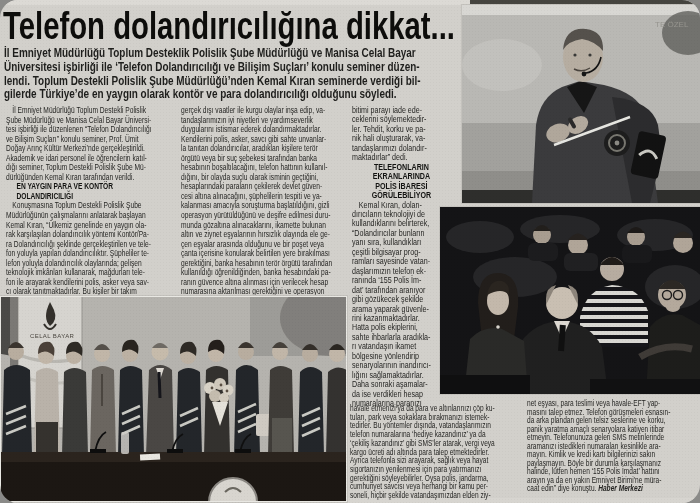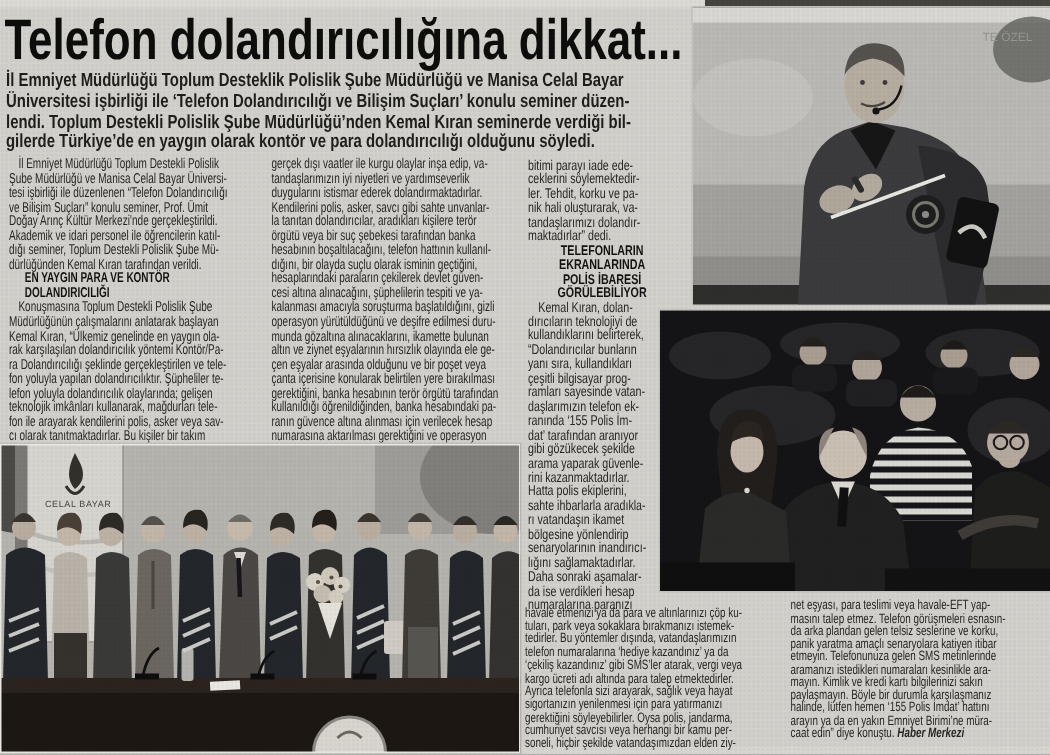--- a/index.html
+++ b/index.html
@@ -1,20 +1,21 @@
 <!DOCTYPE html>
 <html><head>
 <meta charset="utf-8">
 <style>
   html,body{margin:0;padding:0;background:#8a8a88;}
   .page{
     position:relative;width:700px;height:503px;overflow:hidden;
     background:#d2d0cb;
     font-family:"Liberation Sans","DejaVu Sans",sans-serif;
     color:#262624;
+    border-radius:18px;
   }
   .page::after{content:"";position:absolute;inset:0;pointer-events:none;
     background-image:radial-gradient(rgba(0,0,0,0.05) 1px, transparent 1px);
     background-size:3px 3px;opacity:.55;}
   .abs{position:absolute;}
   .topstrip{left:0;top:0;width:700px;height:5px;background:#dcdad5;}
   .topstrip-dark{left:470px;top:0;width:230px;height:4px;background:#45443f;}
   .botstrip{left:0;top:498px;width:700px;height:5px;background:#d7d5d0;}
 
   .headline-svg{left:3px;top:6px;}

